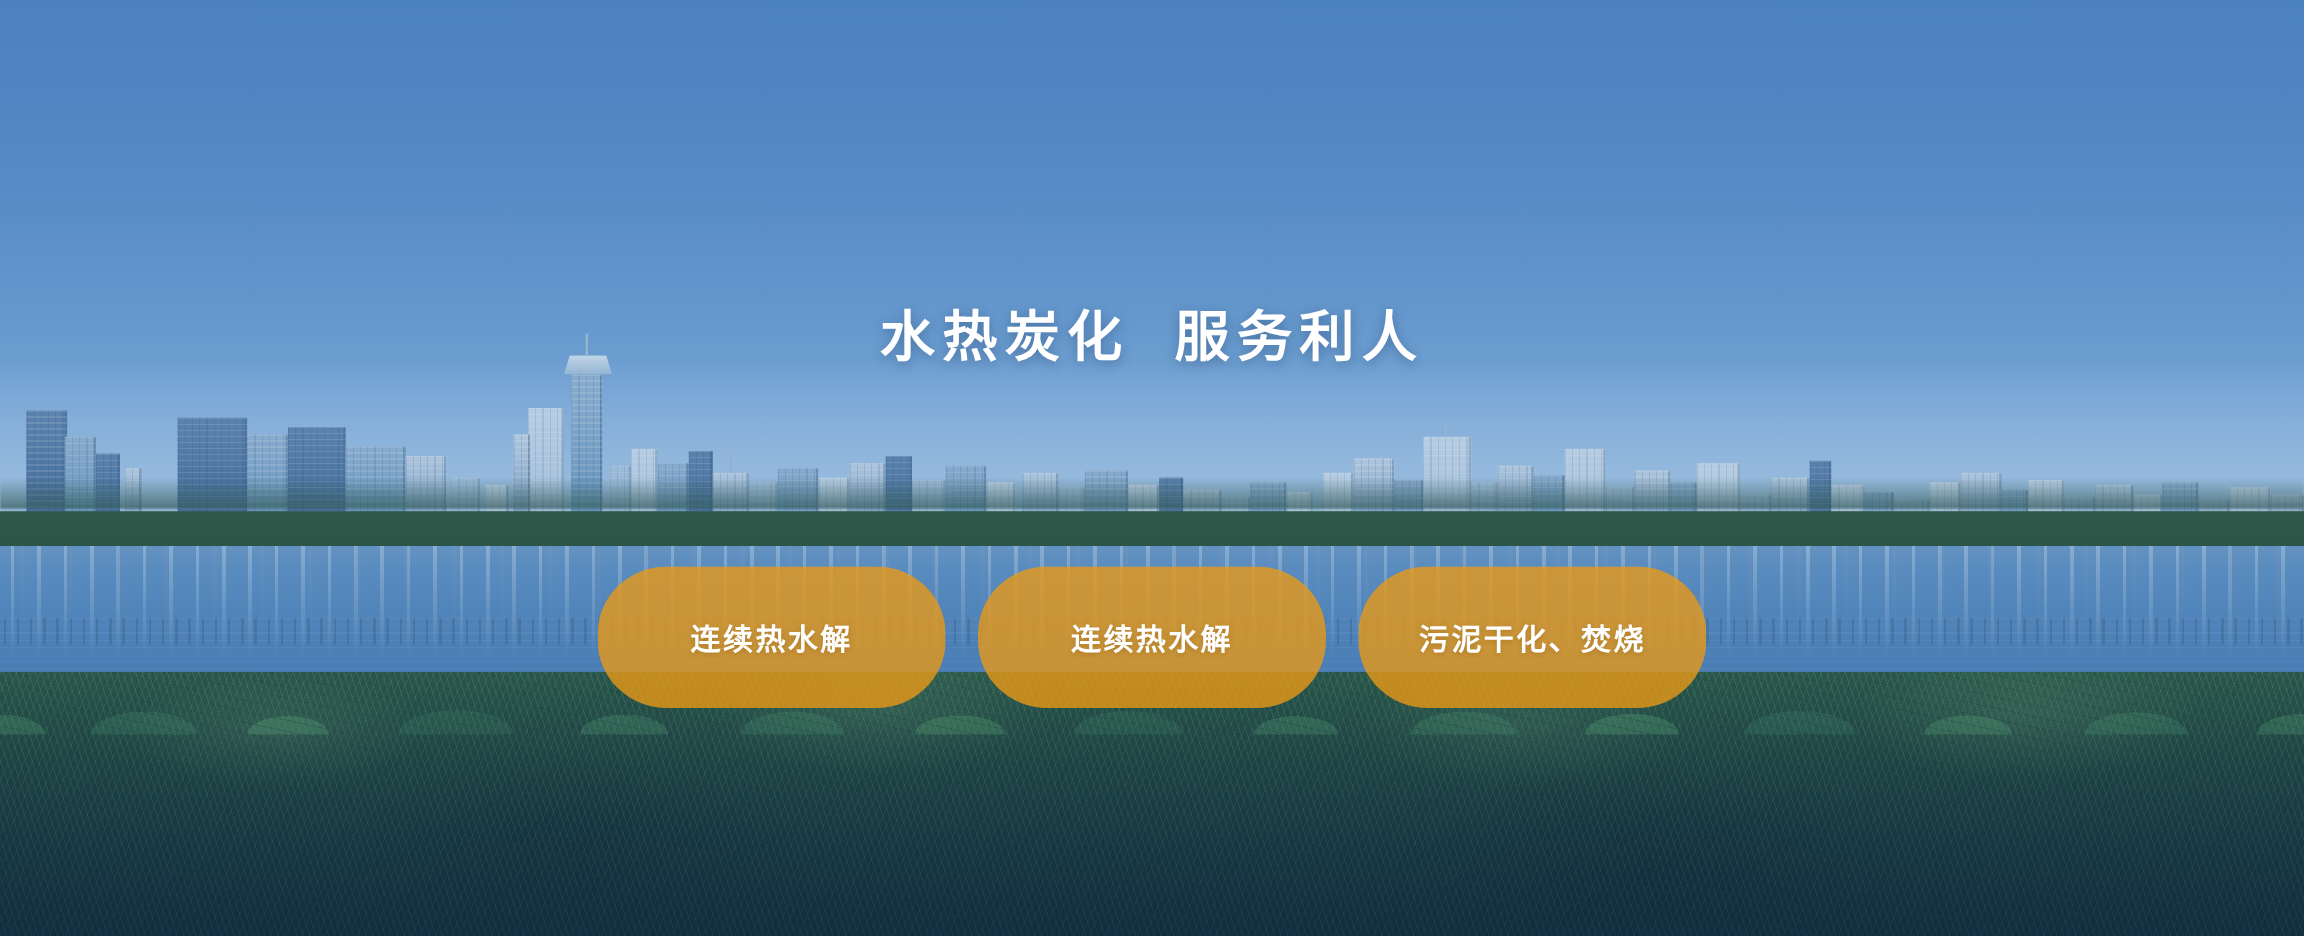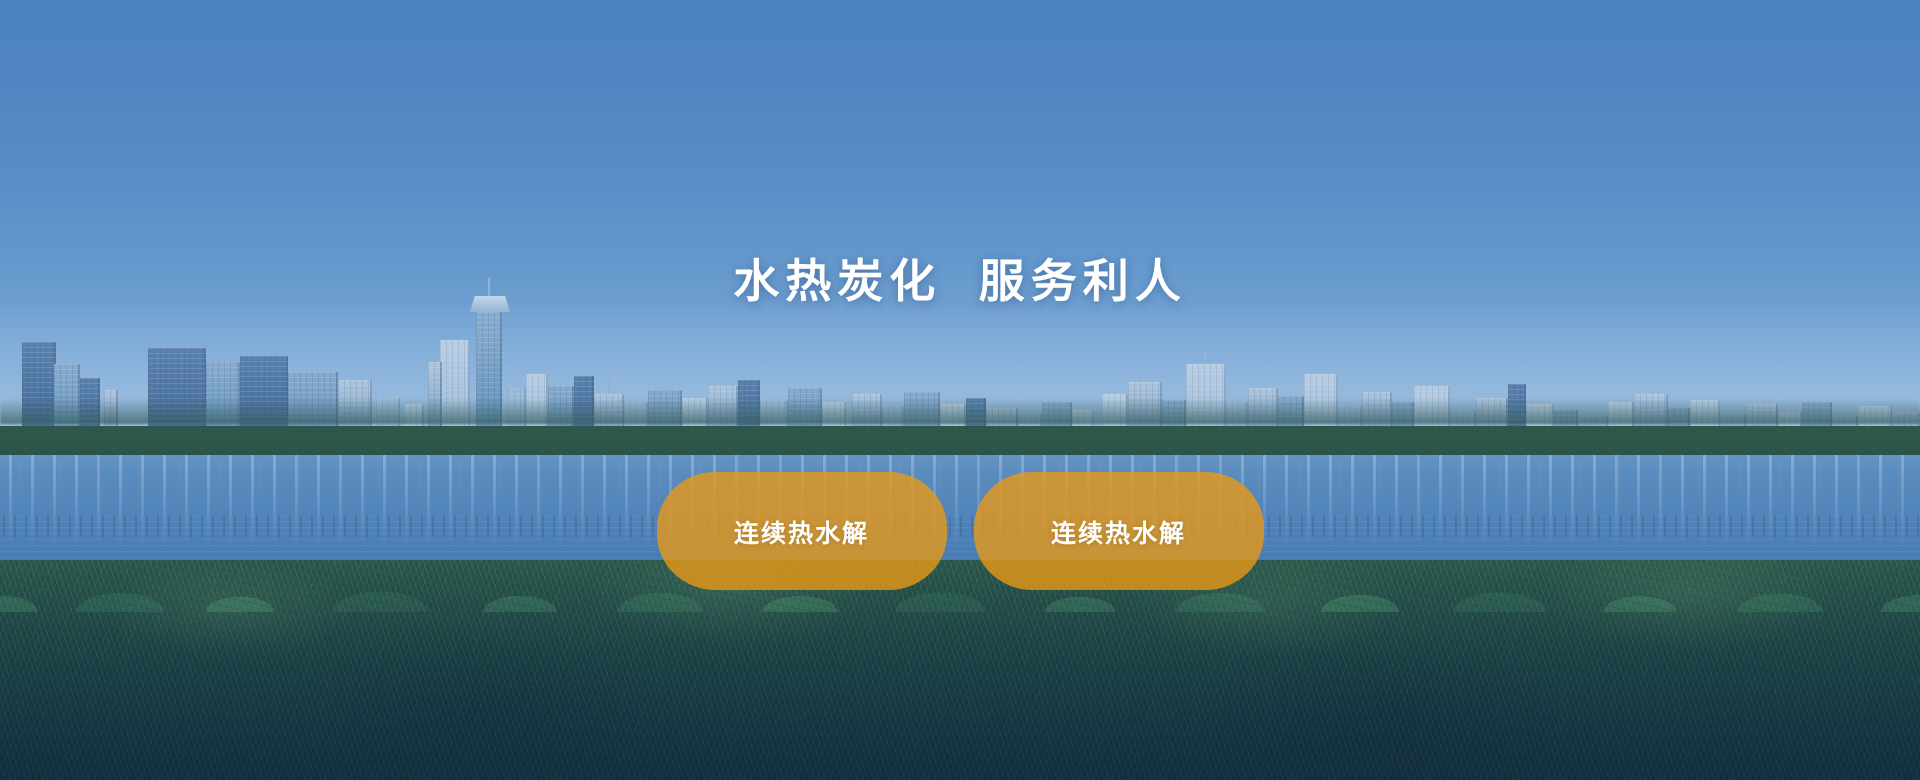--- a/index.html
+++ b/index.html
@@ -360,15 +360,18 @@
     <h1 class="headline">水热炭化  服务利人</h1>
   </div>
 
   <div class="pill-row">
     <button class="pill" type="button">
       <span class="plabel">连续热水解</span>
     </button>
     <button class="pill" type="button">
       <span class="plabel">连续热水解</span>
     </button>
+    <button class="pill" type="button">
+      <span class="plabel">污泥干化、焚烧</span>
+    </button>
   </div>
 
 </div>
 
 </body></html>

